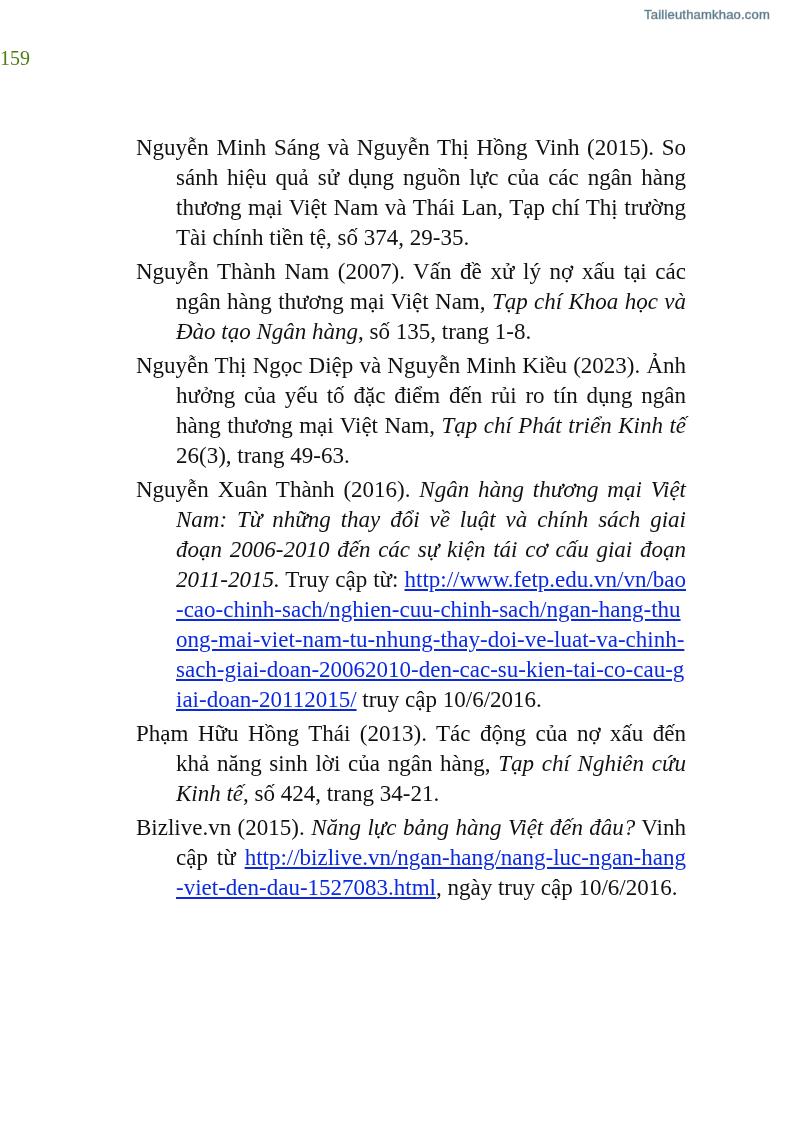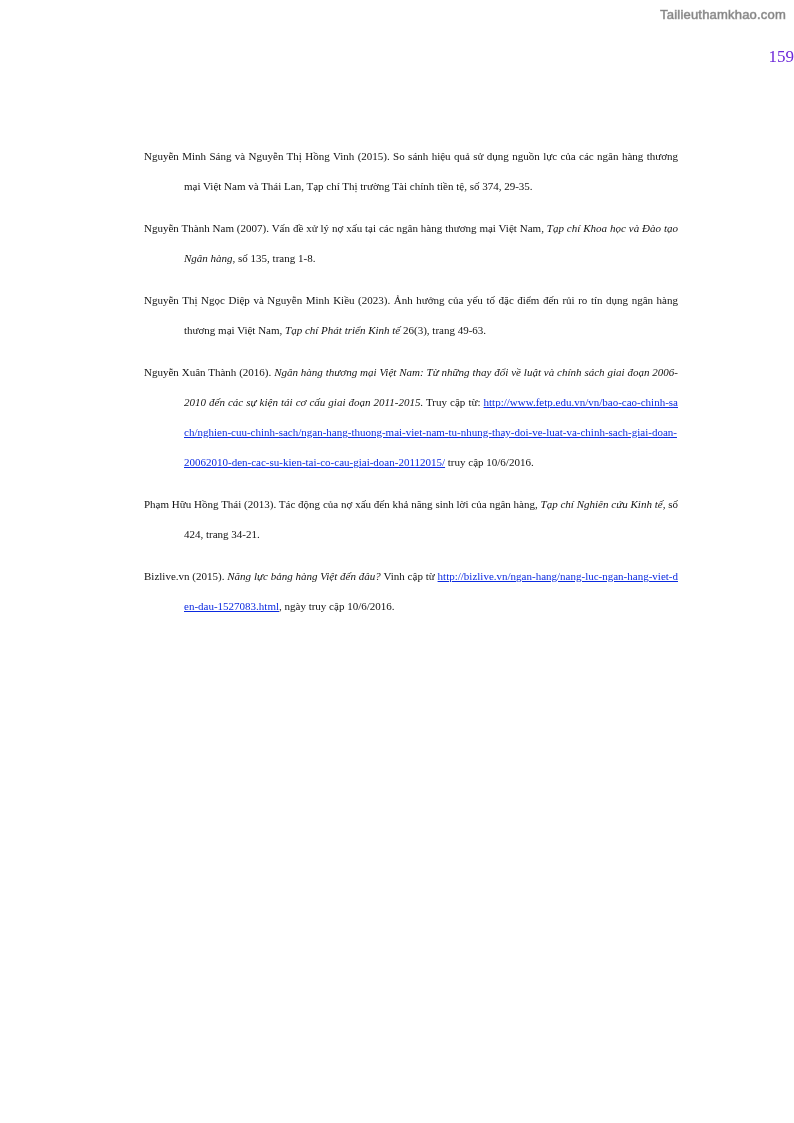--- a/index.html
+++ b/index.html
@@ -11,49 +11,49 @@
       width: 794px;
       height: 1123px;
       position: relative;
       overflow: hidden;
       font-family: "Liberation Serif", "DejaVu Serif", serif;
       color: #111111;
     }
     .watermark {
       position: absolute;
       top: 7px;
-      right: 8px;
+      right: 24px;
       font-family: "Liberation Sans", "DejaVu Sans", sans-serif;
       font-size: 13px;
-      color: #737373;
+      color: #0369a1;
       -webkit-text-stroke: 0.6px #9a9a9a;
       letter-spacing: 0.2px;
     }
     .page-number {
       position: absolute;
       top: 47px;
       left: 0;
       width: 794px;
-      text-align: right;
-      font-size: 17px;
-      color: #6d28d9;
+      text-align: left;
+      font-size: 20px;
+      color: #4d7c0f;
     }
     .refs {
       position: absolute;
       top: 129px;
       left: 132px;
       width: 558px;
     }
     .ref {
-      font-size: 11px;
+      font-size: 23px;
       line-height: 30px;
       text-align: justify;
       text-indent: -40px;
       padding-left: 40px;
-      margin: 12px;
+      margin: 4px;
     }
     .ref i { font-style: italic; }
     .ref a {
       color: #0b2ae0;
       text-decoration: underline;
       word-break: break-all;
     }
   </style>
 </head>
 <body>

